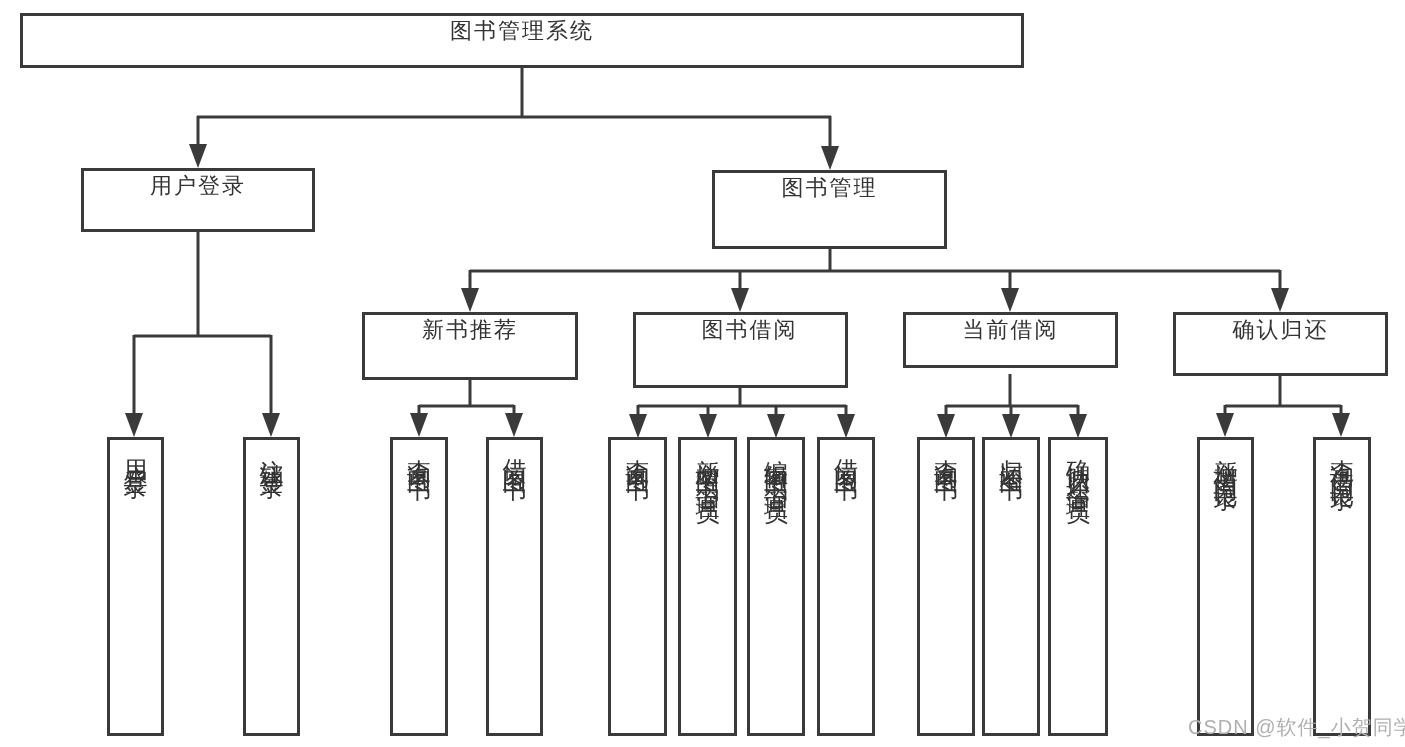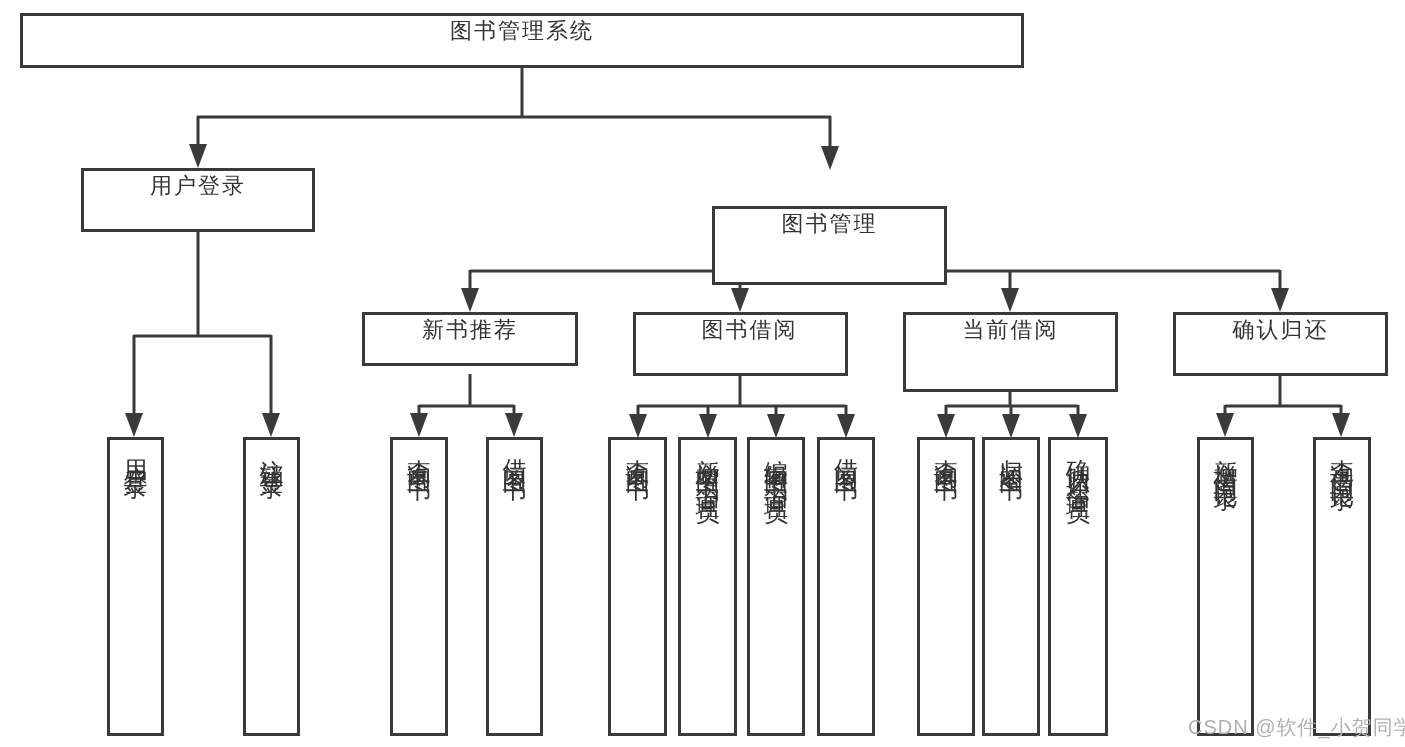--- a/index.html
+++ b/index.html
@@ -123,31 +123,31 @@
       <polygon points="1332,413 1350,413 1341,437"></polygon>
     </svg>
 
   <div class="node h-node" style="left:20px;top:13px;width:1004px;height:55px;">
     <span>图书管理系统</span>
   </div>
 
   <div class="node h-node" style="left:81px;top:168px;width:234px;height:64px;">
     <span>用户登录</span>
   </div>
-  <div class="node h-node" style="left:712px;top:170px;width:235px;height:79px;margin-top:36px;">
+  <div class="node h-node" style="left:712px;top:170px;width:235px;height:79px;">
     <span>图书管理</span>
   </div>
 
-  <div class="node h-node" style="left:362px;top:312px;width:216px;height:54px;">
+  <div class="node h-node" style="left:362px;top:312px;width:216px;height:68px;">
     <span>新书推荐</span>
   </div>
-  <div class="node h-node" style="left:633px;top:312px;width:215px;height:64px;padding-left:18px;">
+  <div class="node h-node" style="left:633px;top:312px;width:215px;height:76px;padding-left:18px;">
     <span>图书借阅</span>
   </div>
-  <div class="node h-node" style="left:903px;top:312px;width:215px;height:80px;">
+  <div class="node h-node" style="left:903px;top:312px;width:215px;height:56px;">
     <span>当前借阅</span>
   </div>
   <div class="node h-node" style="left:1173px;top:312px;width:215px;height:64px;">
     <span>确认归还</span>
   </div>
 
   <div class="node v-node" style="left:107px;top:437px;width:57px;height:299px;">
     <span>用户登录</span>
   </div>
   <div class="node v-node" style="left:243px;top:437px;width:57px;height:299px;">

